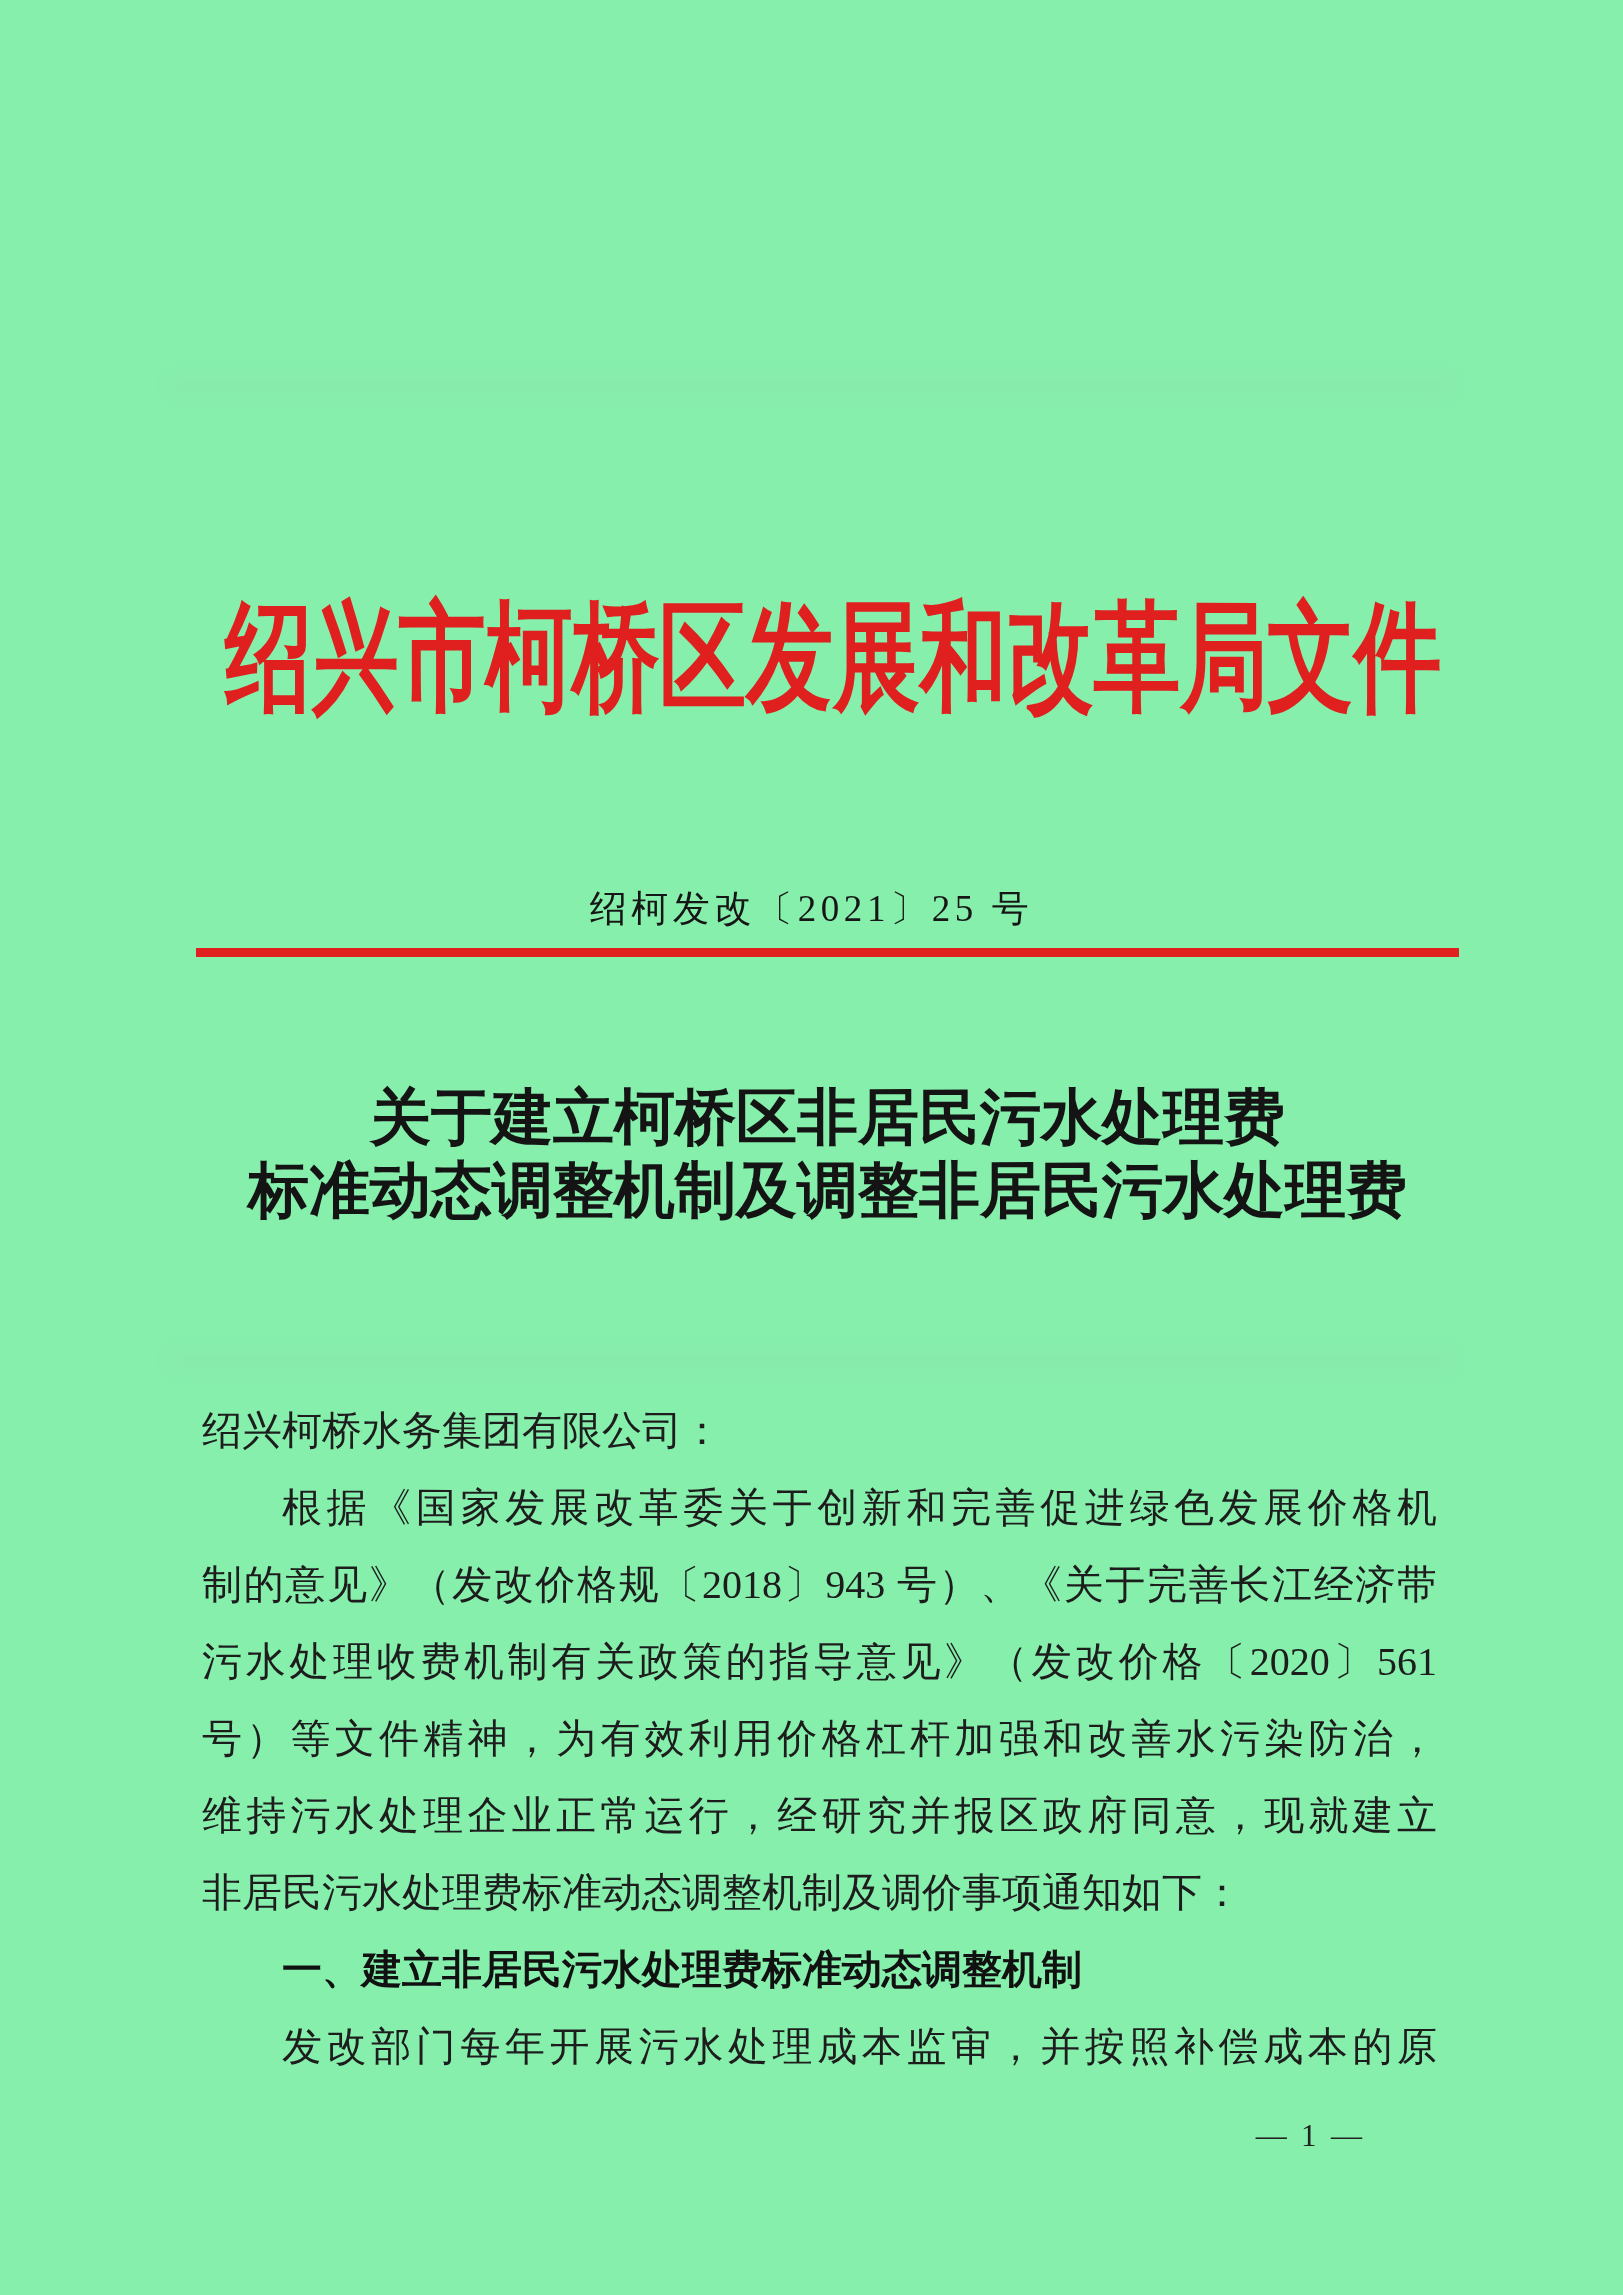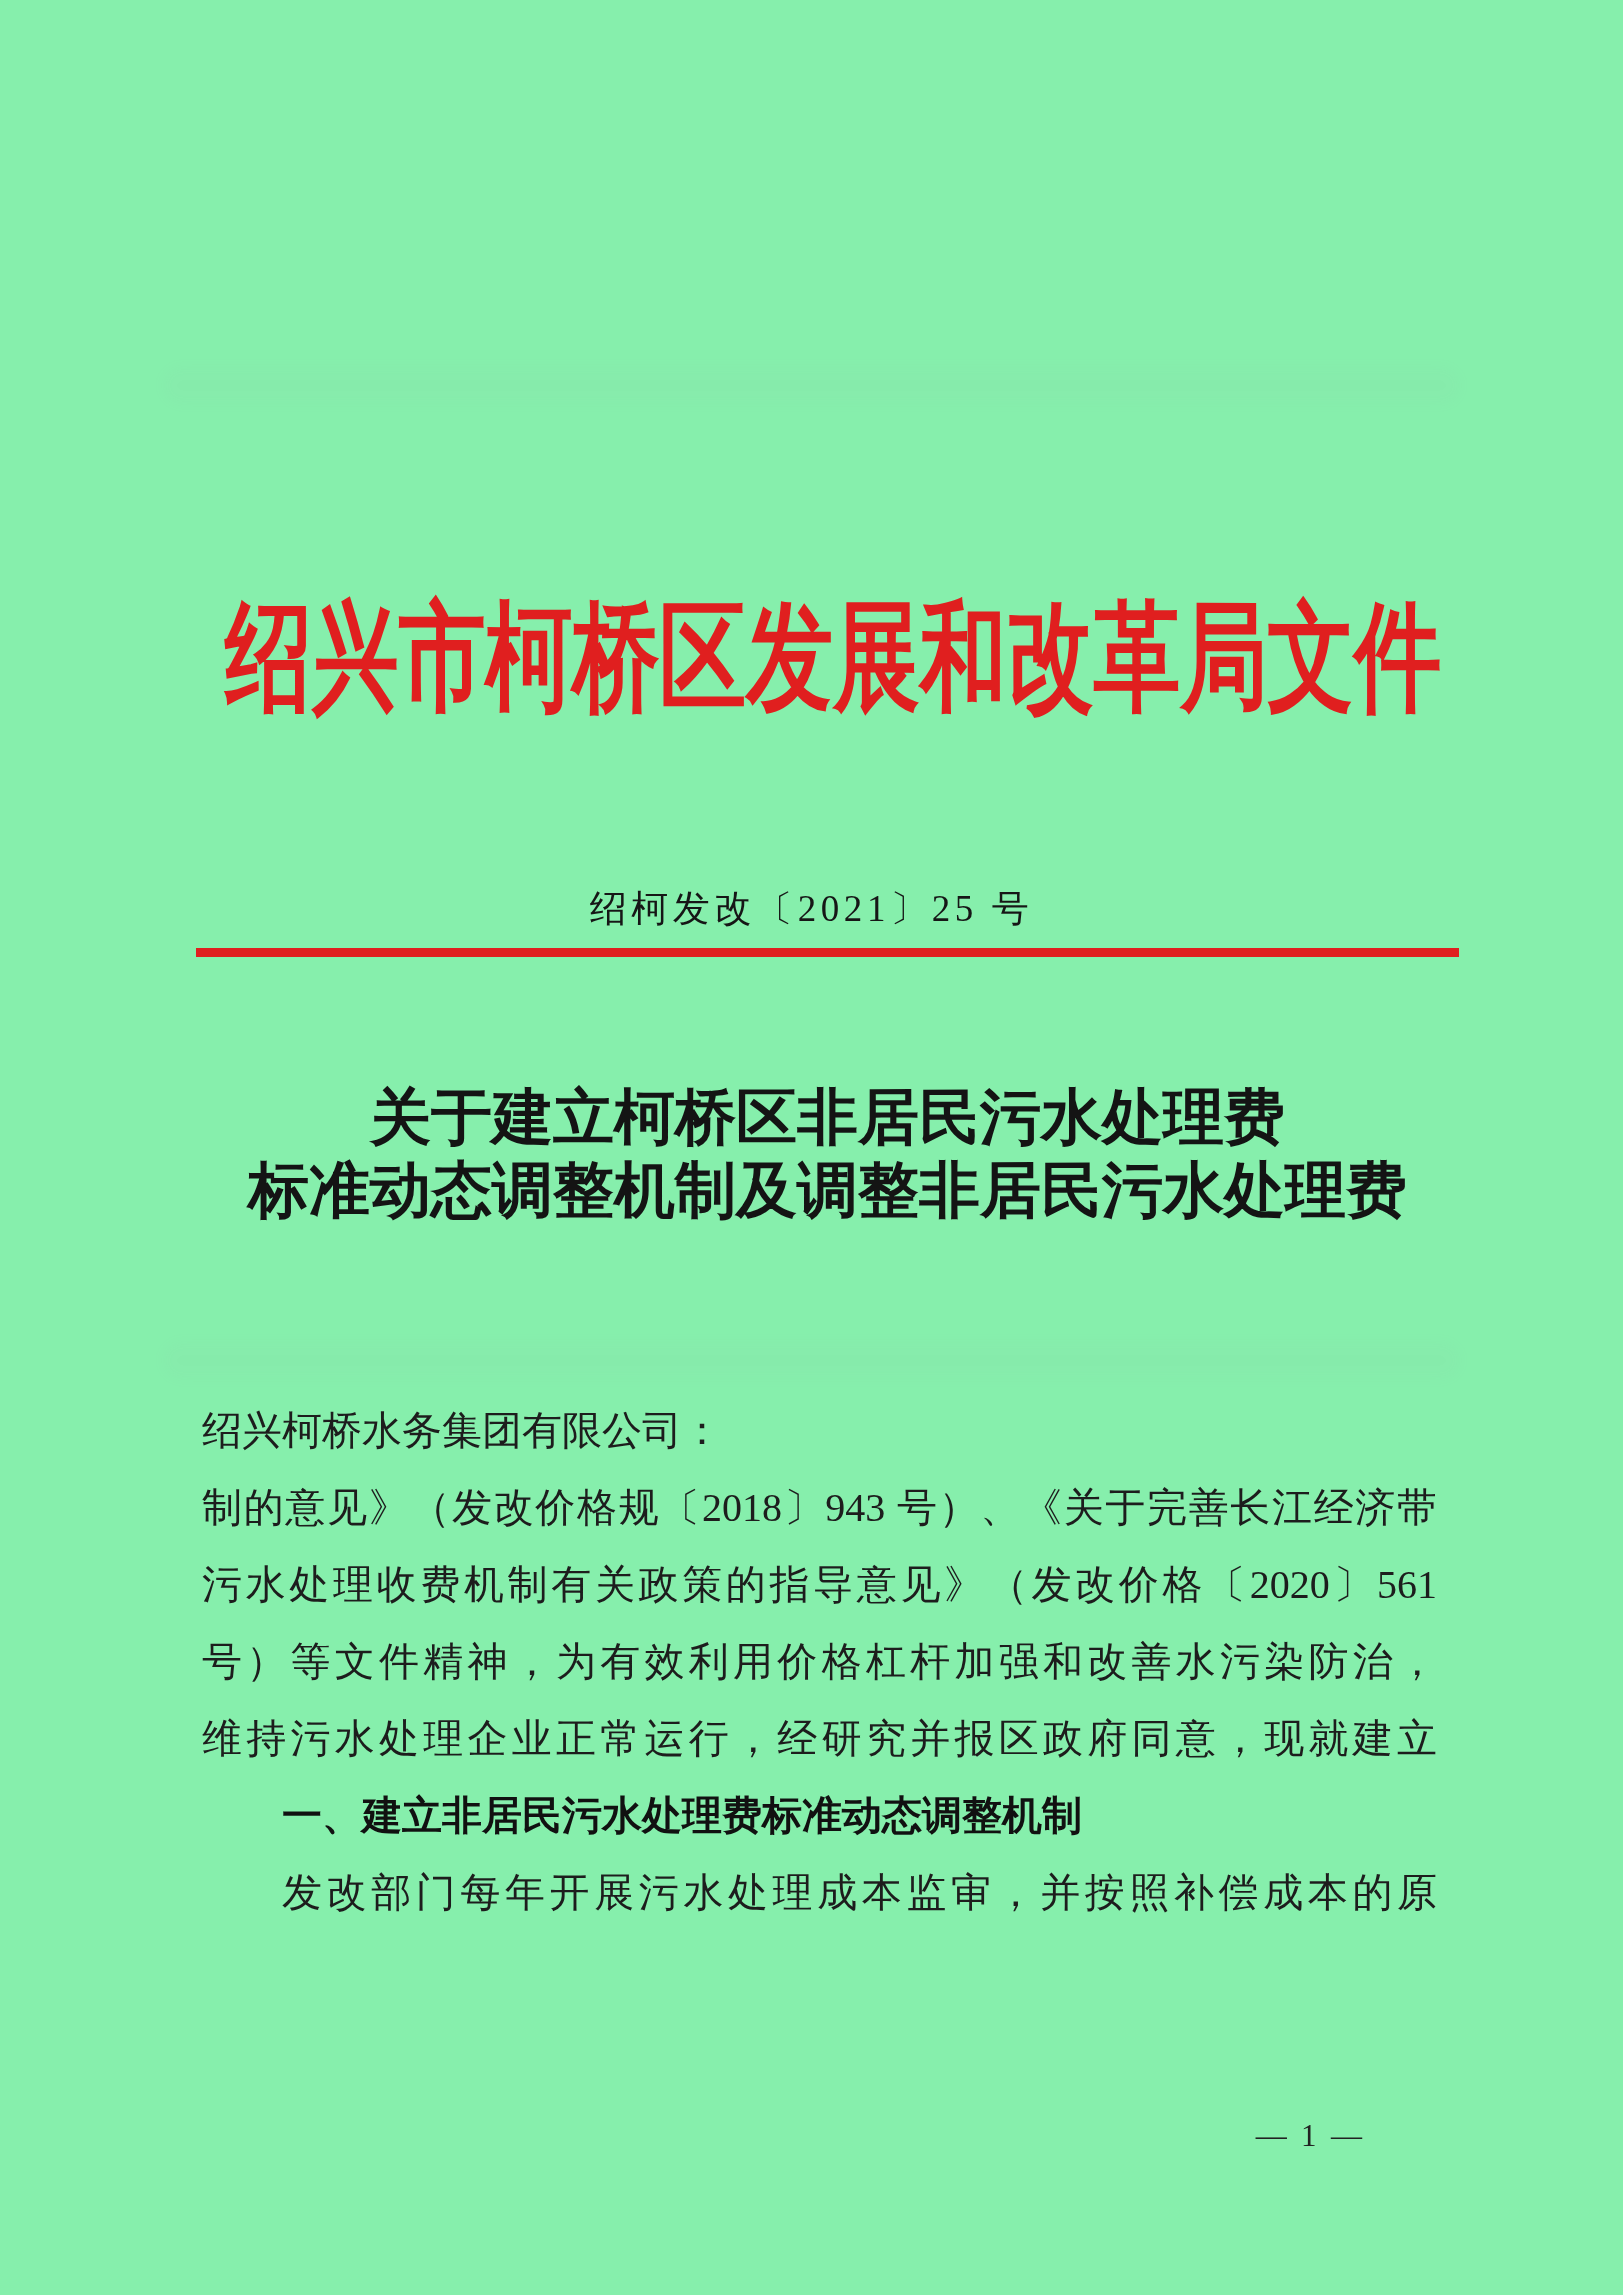--- a/index.html
+++ b/index.html
@@ -97,24 +97,26 @@
 
   <div class="red-rule" style="background: rgb(224, 31, 31);"></div>
 
   <div class="title-block">
     <div class="title-line">关于建立柯桥区非居民污水处理费</div>
     <div class="title-line">标准动态调整机制及调整非居民污水处理费</div>
   </div>
 
   <div class="body-text">
       <div class="body-line">绍兴柯桥水务集团有限公司：</div>
+      <div class="body-line indent fill">根据《国家发展改革委关于创新和完善促进绿色发展价格机</div>
       <div class="body-line fill">制的意见》（发改价格规〔2018〕943 号）、《关于完善长江经济带</div>
       <div class="body-line fill">污水处理收费机制有关政策的指导意见》（发改价格〔2020〕561</div>
       <div class="body-line fill">号）等文件精神，为有效利用价格杠杆加强和改善水污染防治，</div>
       <div class="body-line fill">维持污水处理企业正常运行，经研究并报区政府同意，现就建立</div>
+      <div class="body-line">非居民污水处理费标准动态调整机制及调价事项通知如下：</div>
       <div class="body-line indent bold">一、建立非居民污水处理费标准动态调整机制</div>
       <div class="body-line indent fill">发改部门每年开展污水处理成本监审，并按照补偿成本的原</div>
     </div>
 
   <div class="page-number">— 1 —</div>
 
 </div>
 
 
 </body></html>

